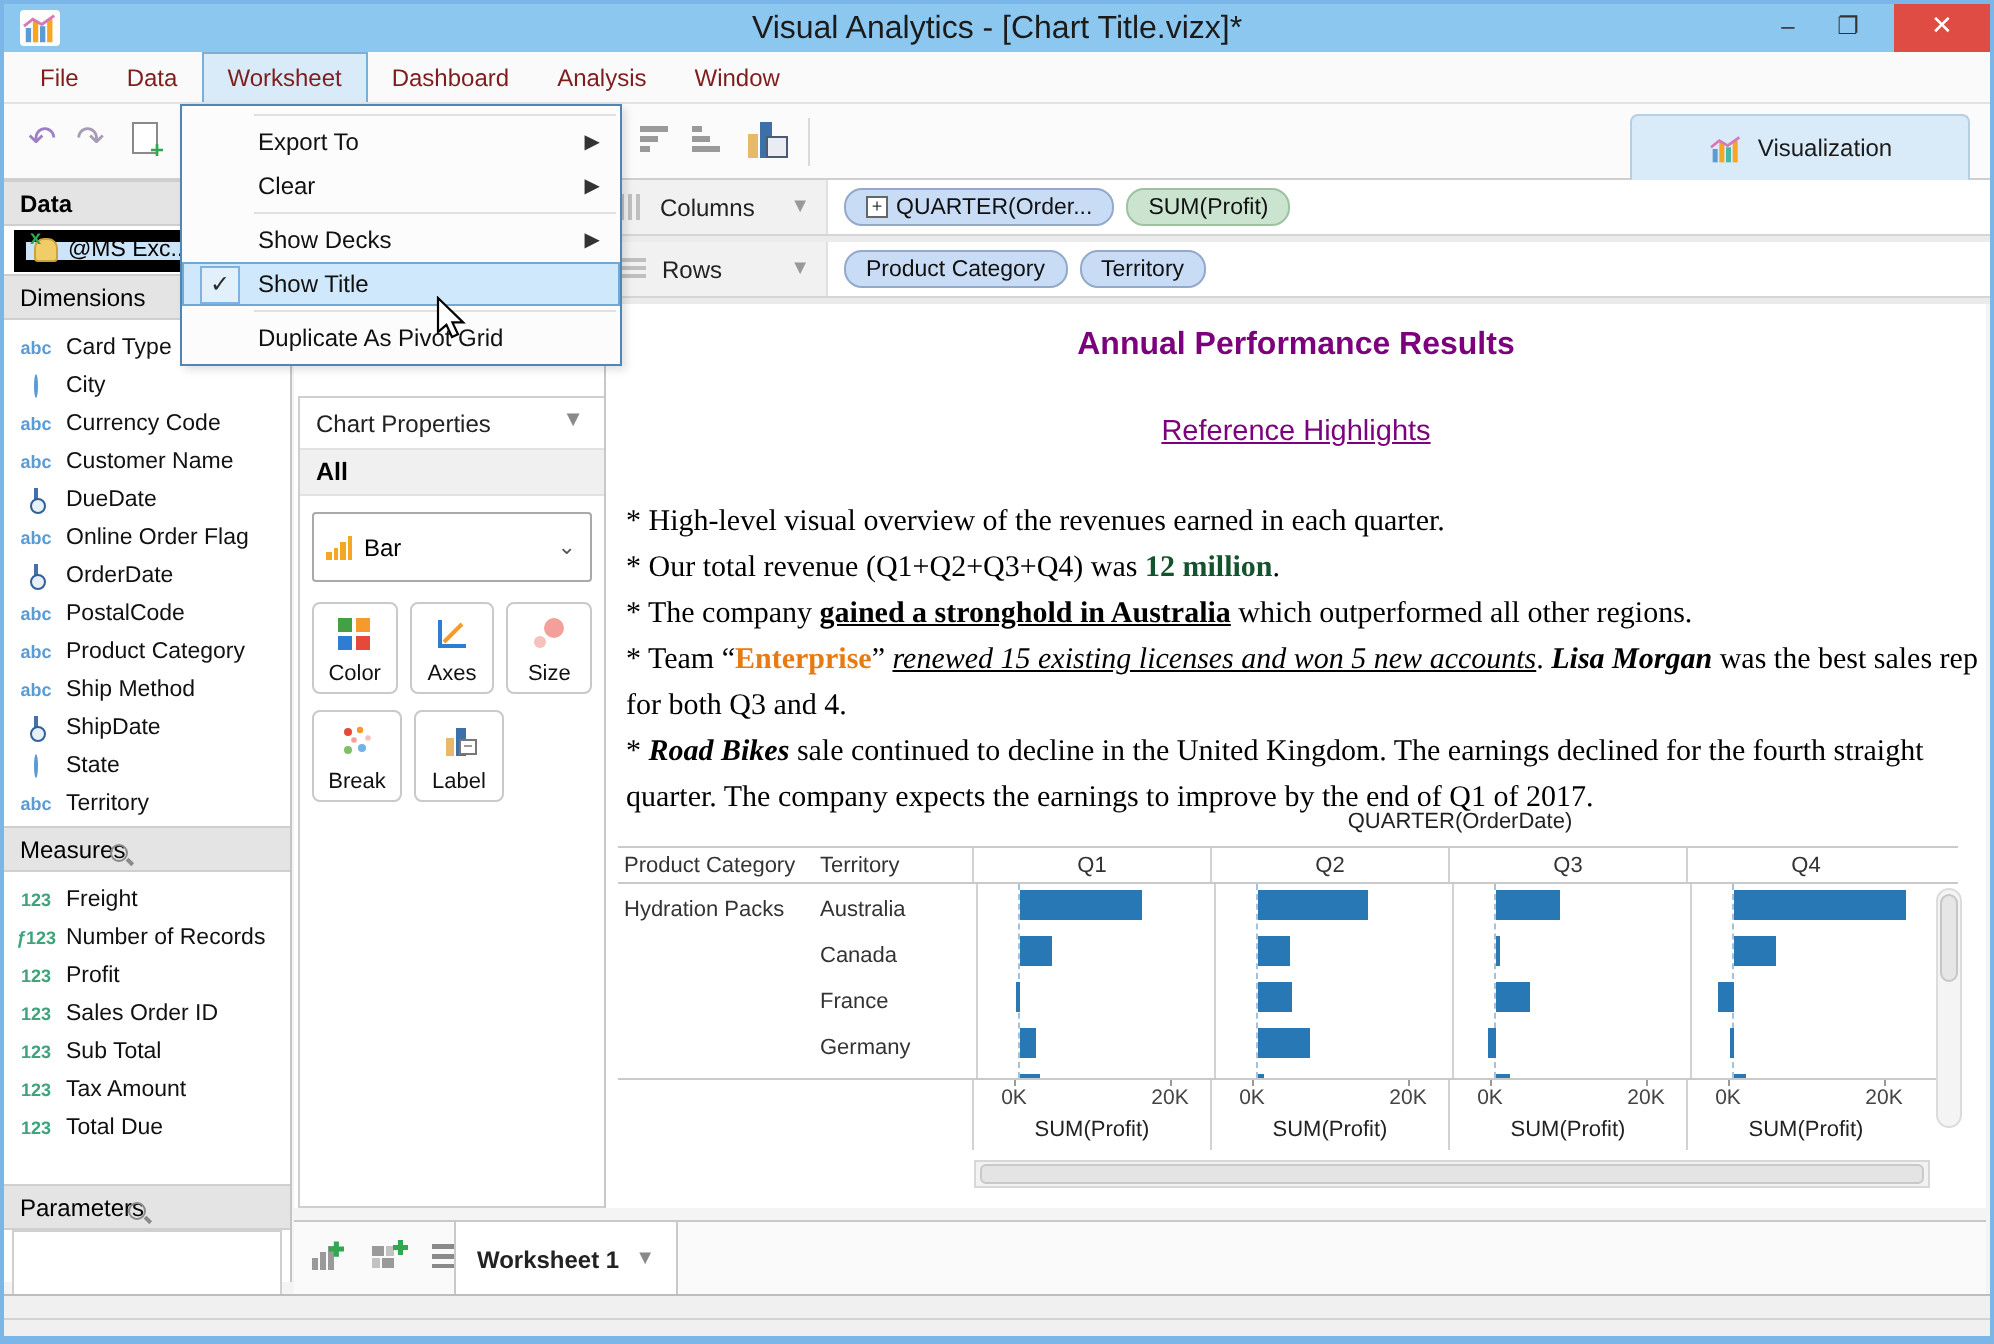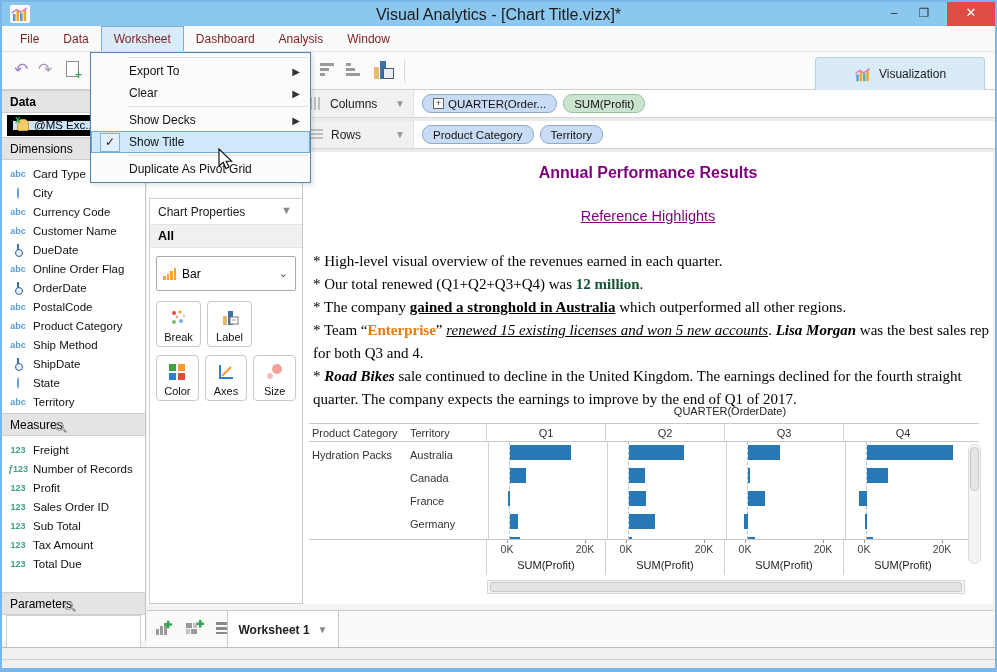--- a/index.html
+++ b/index.html
@@ -337,20 +337,45 @@
       <div class="type-dd">
         <span class="barsicon">
             <i style="height:4px"></i>
             <i style="height:6px"></i>
             <i style="height:9px"></i>
             <i style="height:12px"></i>
           </span>
         <span>Bar</span>
         <span class="caret">⌄</span>
       </div>
+      <div class="pbtn-row" id="pbtn-row1">
+          <div class="pbtn">
+            <span><svg width="18" height="18" viewBox="0 0 18 18">
+                <rect x="1" y="1" width="7" height="7" fill="#43A047"></rect>
+                <rect x="10" y="1" width="7" height="7" fill="#F59B2D"></rect>
+                <rect x="1" y="10" width="7" height="7" fill="#2D7DD2"></rect>
+                <rect x="10" y="10" width="7" height="7" fill="#E5493A"></rect>
+              </svg></span>
+            <span>Color</span>
+          </div>
+          <div class="pbtn">
+            <span><svg width="18" height="18" viewBox="0 0 18 18">
+                <polyline points="3,2 3,15 16,15" fill="none" stroke="#2D7DD2" stroke-width="2"></polyline>
+                <line x1="5" y1="13" x2="14" y2="4" stroke="#F59B2D" stroke-width="2"></line>
+              </svg></span>
+            <span>Axes</span>
+          </div>
+          <div class="pbtn">
+            <span><svg width="18" height="18" viewBox="0 0 18 18">
+                <circle cx="11" cy="6" r="5" fill="#F2A099"></circle>
+                <circle cx="4" cy="13" r="3" fill="#F5C1BA"></circle>
+              </svg></span>
+            <span>Size</span>
+          </div>
+        </div>
       <div class="pbtn-row" id="pbtn-row2">
           <div class="pbtn">
             <span><svg width="18" height="18" viewBox="0 0 18 18">
                 <circle cx="4" cy="4" r="2" fill="#E5493A"></circle>
                 <circle cx="10" cy="3" r="1.6" fill="#F59B2D"></circle>
                 <circle cx="7" cy="8" r="1.4" fill="#F2A099"></circle>
                 <circle cx="4" cy="13" r="2" fill="#7FBF6A"></circle>
                 <circle cx="11" cy="12" r="2" fill="#6FB3E8"></circle>
                 <circle cx="14" cy="7" r="1.4" fill="#F5C1BA"></circle>
               </svg></span>
@@ -359,45 +384,20 @@
           <div class="pbtn">
             <span><svg width="18" height="18" viewBox="0 0 18 18">
                 <rect x="2" y="7" width="4" height="9" fill="#E8B96B"></rect>
                 <rect x="7" y="2" width="5" height="14" fill="#3D6FA8"></rect>
                 <rect x="9" y="8" width="8" height="7" fill="#fff" stroke="#777"></rect>
                 <line x1="11" y1="11" x2="15" y2="11" stroke="#999"></line>
               </svg></span>
             <span>Label</span>
           </div>
         </div>
-      <div class="pbtn-row" id="pbtn-row1">
-          <div class="pbtn">
-            <span><svg width="18" height="18" viewBox="0 0 18 18">
-                <rect x="1" y="1" width="7" height="7" fill="#43A047"></rect>
-                <rect x="10" y="1" width="7" height="7" fill="#F59B2D"></rect>
-                <rect x="1" y="10" width="7" height="7" fill="#2D7DD2"></rect>
-                <rect x="10" y="10" width="7" height="7" fill="#E5493A"></rect>
-              </svg></span>
-            <span>Color</span>
-          </div>
-          <div class="pbtn">
-            <span><svg width="18" height="18" viewBox="0 0 18 18">
-                <polyline points="3,2 3,15 16,15" fill="none" stroke="#2D7DD2" stroke-width="2"></polyline>
-                <line x1="5" y1="13" x2="14" y2="4" stroke="#F59B2D" stroke-width="2"></line>
-              </svg></span>
-            <span>Axes</span>
-          </div>
-          <div class="pbtn">
-            <span><svg width="18" height="18" viewBox="0 0 18 18">
-                <circle cx="11" cy="6" r="5" fill="#F2A099"></circle>
-                <circle cx="4" cy="13" r="3" fill="#F5C1BA"></circle>
-              </svg></span>
-            <span>Size</span>
-          </div>
-        </div>
     </div>
   </div>
 
   <div class="shelves">
     <div class="shelf shelf-cols">
       <div class="shelf-label">
         <span class="grip-cols"></span>
         <span>Columns</span>
         <span class="caret">▼</span>
       </div>
@@ -426,21 +426,21 @@
           </div>
         </div>
     </div>
   </div>
 
   <div class="content">
     <div class="rep-title">Annual Performance Results</div>
     <div class="rep-sub">Reference Highlights</div>
     <div class="bullets" id="bullets">
         <div><span>* High-level visual overview of the revenues earned in each quarter.</span></div>
-        <div><span>* Our total renewed (Q1+Q2+Q3+Q4) was </span><span class="seg-b " style="color: #14532d;">12 million</span><span>.</span></div>
+        <div><span>* Our total revenue (Q1+Q2+Q3+Q4) was </span><span class="seg-b " style="color: #14532d;">12 million</span><span>.</span></div>
         <div><span>* The company </span><span class="seg-b seg-u">gained a stronghold in Australia</span><span> which outperformed all other regions.</span></div>
         <div><span>* Team “</span><span class="seg-b " style="color: rgb(232, 122, 18);">Enterprise</span><span>” </span><span class="seg-i seg-u">renewed 15 existing licenses and won 5 new accounts</span><span>. </span><span class="seg-b seg-i ">Lisa Morgan</span><span> was the best sales rep for both Q3 and 4.</span></div>
         <div><span>* </span><span class="seg-b seg-i ">Road Bikes</span><span> sale continued to decline in the United Kingdom. The earnings declined for the fourth straight quarter. The company expects the earnings to improve by the end of Q1 of 2017.</span></div>
       </div>
 
     <div class="chart" id="chart">
       <div class="chart-title">QUARTER(OrderDate)</div>
       <div class="chart-grid" id="chart-grid">
           <div class="ch-headrow">
             <div class="ch-hc1">Product Category</div>

